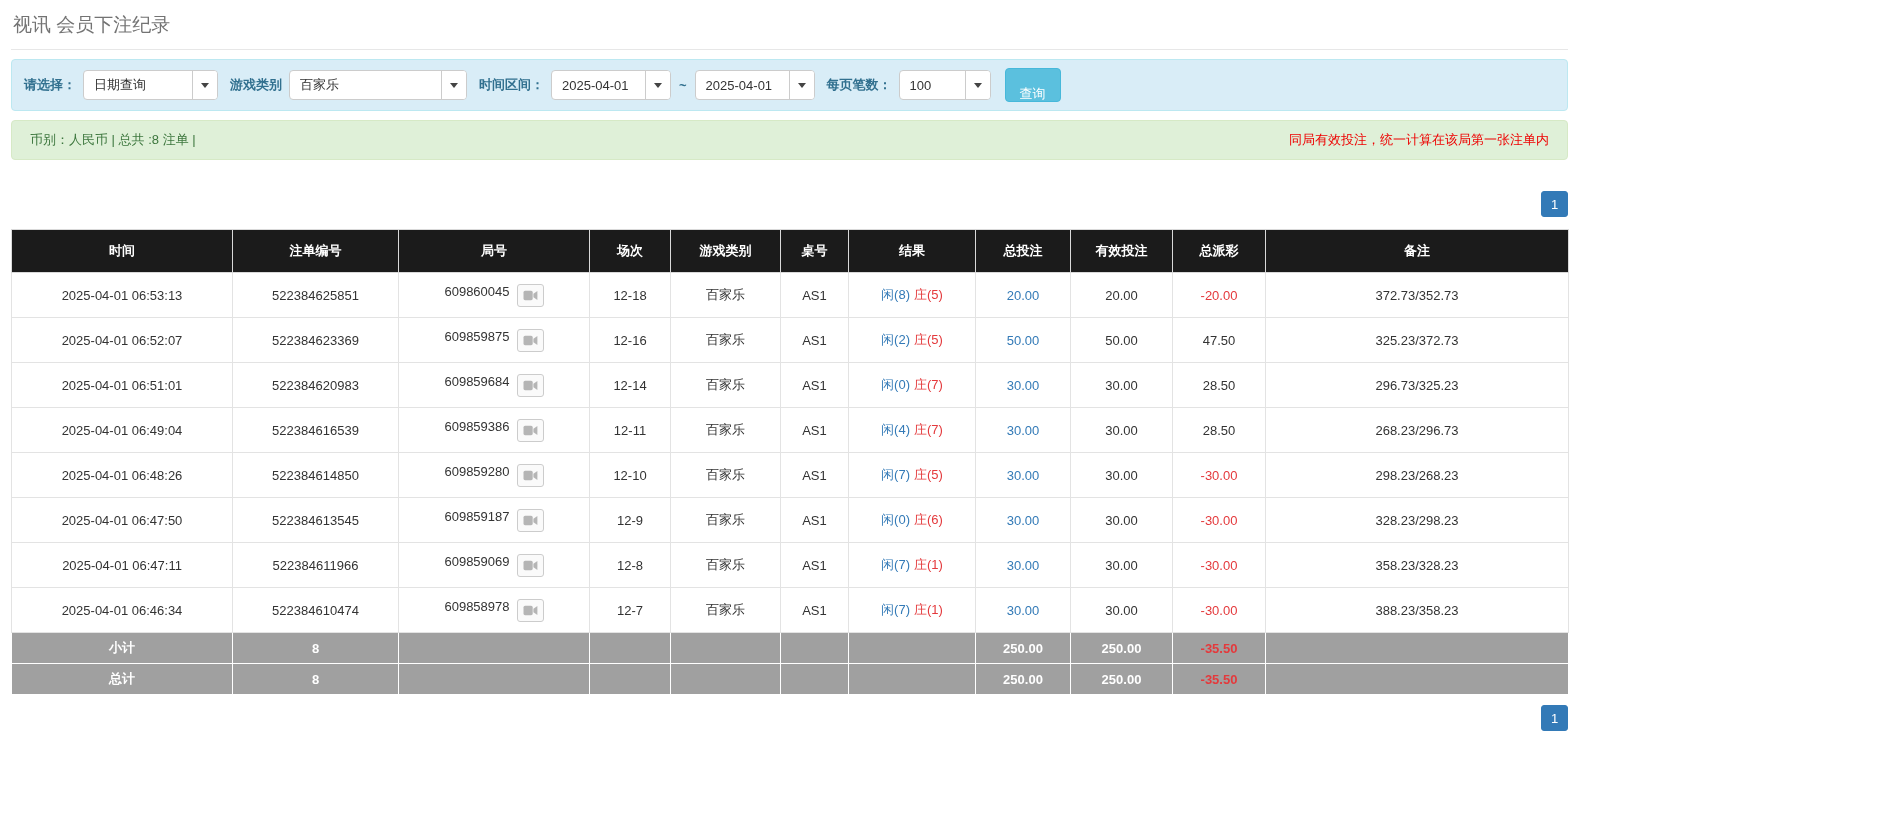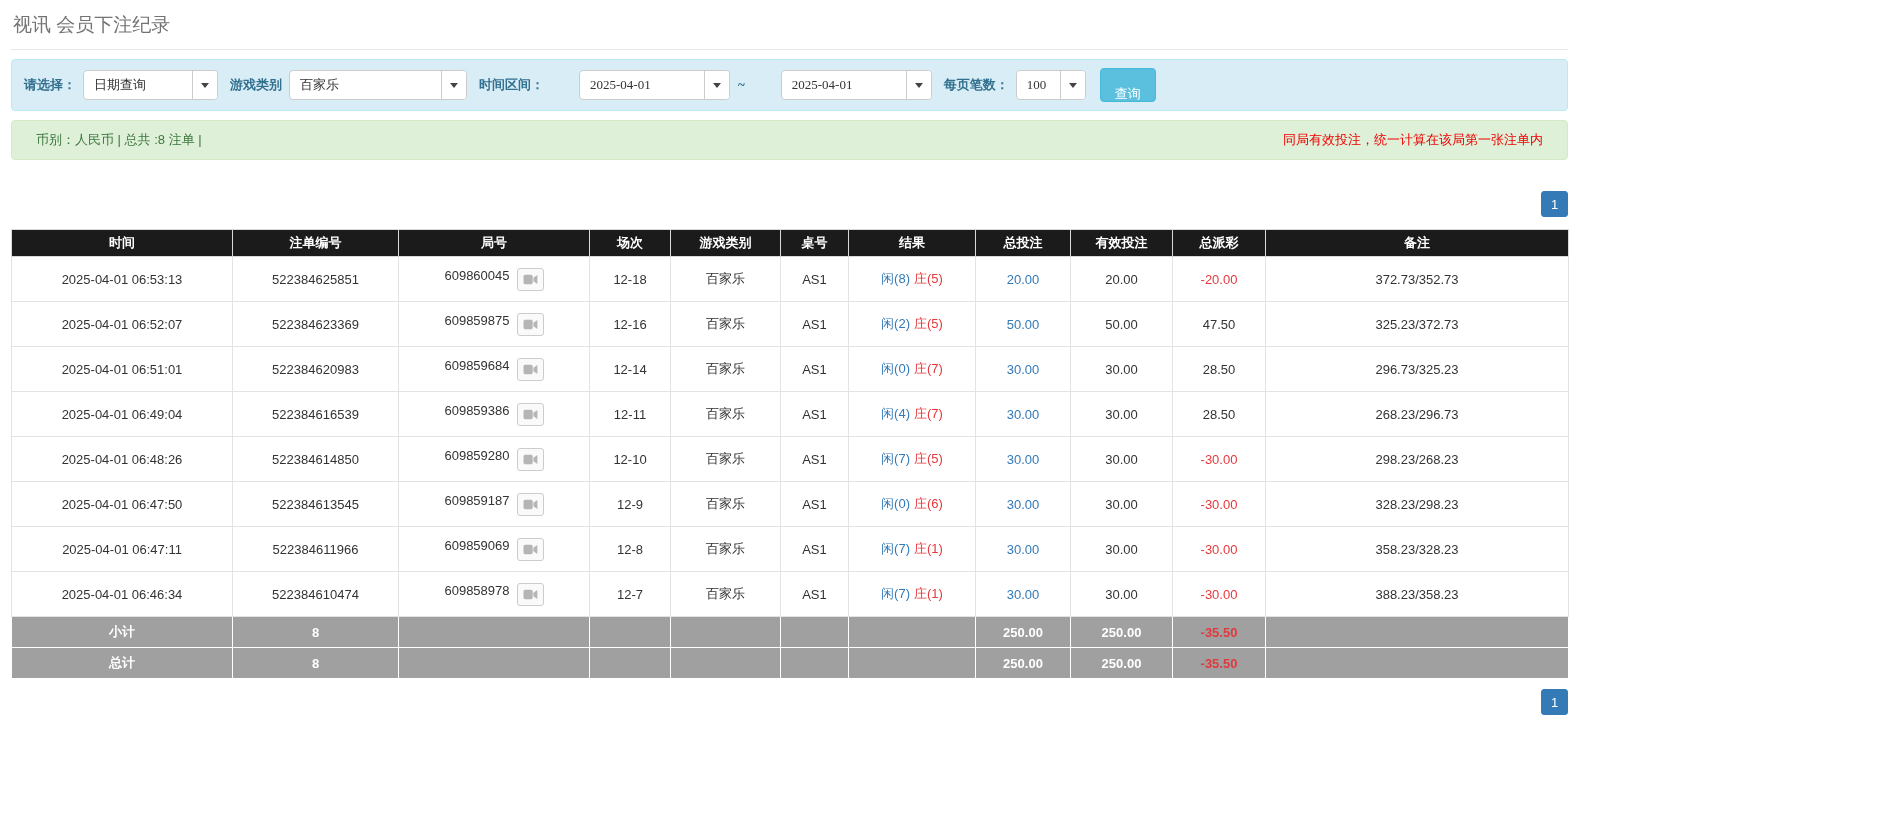--- a/index.html
+++ b/index.html
@@ -18,21 +18,20 @@
 
   
   .filter-bar {
     margin-top: 9px;
     background: #d9edf7;
     border: 1px solid #bce8f1;
     border-radius: 4px;
     padding: 8px 12px;
     display: flex;
     align-items: center;
-    font-family: Liberation Serif, serif;
   }
   .fgroup { display: flex; align-items: center; margin-right: 12px; }
   .flabel { color: #31708f; font-weight: bold; white-space: nowrap; margin-right: 7px; }
   .combo {
     display: flex;
     align-items: center;
     background: #fff;
     border: 1px solid #ccc;
     border-radius: 4px;
     height: 30px;
@@ -45,22 +44,22 @@
     border-left: 1px solid #ccc;
     display: flex; align-items: center; justify-content: center;
     background: #fff;
   }
   .caret {
     display: inline-block; width: 0; height: 0;
     border-left: 4px solid transparent;
     border-right: 4px solid transparent;
     border-top: 5px solid #444;
   }
-  .w135 { width: 135px; } .w178 { width: 178px; } .w148 { width: 151px; margin-left: 28px; }
-  .w92 { width: 70px; } .w158 { width: 158px; }
+  .w135 { width: 135px; } .w178 { width: 178px; } .w148 { width: 120px; }
+  .w92 { width: 92px; } .w158 { width: 158px; }
   .tilde { color: #31708f; font-weight: bold; margin: 0 8px; }
   .btn-search {
     background: #5bc0de;
     border: 1px solid #46b8da;
     color: #fff;
     border-radius: 4px;
     height: 30px;
     padding: 16px 14px;
     font-size: 13px;
     font-family: inherit;
@@ -68,21 +67,21 @@
     margin-left: 2px;
   }
 
   
   .summary-bar {
     margin-top: 9px;
     background: #dff0d8;
     border: 1px solid #d6e9c6;
     border-radius: 4px;
     color: #3c763d;
-    padding: 10px 24px;
+    padding: 10px 18px;
     display: flex;
     justify-content: space-between;
     align-items: center;
   }
   .notice { color: #ee0000; }
 
   
   .pager { display: flex; justify-content: flex-end; }
   .pager.top { margin-top: 31px; margin-bottom: 12px; }
   .pager.bottom { margin-top: 10px; padding-bottom: 16px; }
@@ -100,21 +99,21 @@
   
   table.records { width: 100%; border-collapse: collapse; table-layout: fixed; }
   table.records th {
     background: #1b1b1b;
     color: #fff;
     font-weight: bold;
     font-size: 13px;
     height: 27px;
     border: 1px solid #d9d9d9;
     text-align: center;
-    padding: 4px 4px;
+    padding: 12px 4px;
   }
   table.records td {
     border: 1px solid #e3e3e3;
     text-align: center;
     height: 45px;
     font-size: 13px;
     color: #333;
     padding: 0 4px;
     background: #fff;
   }

